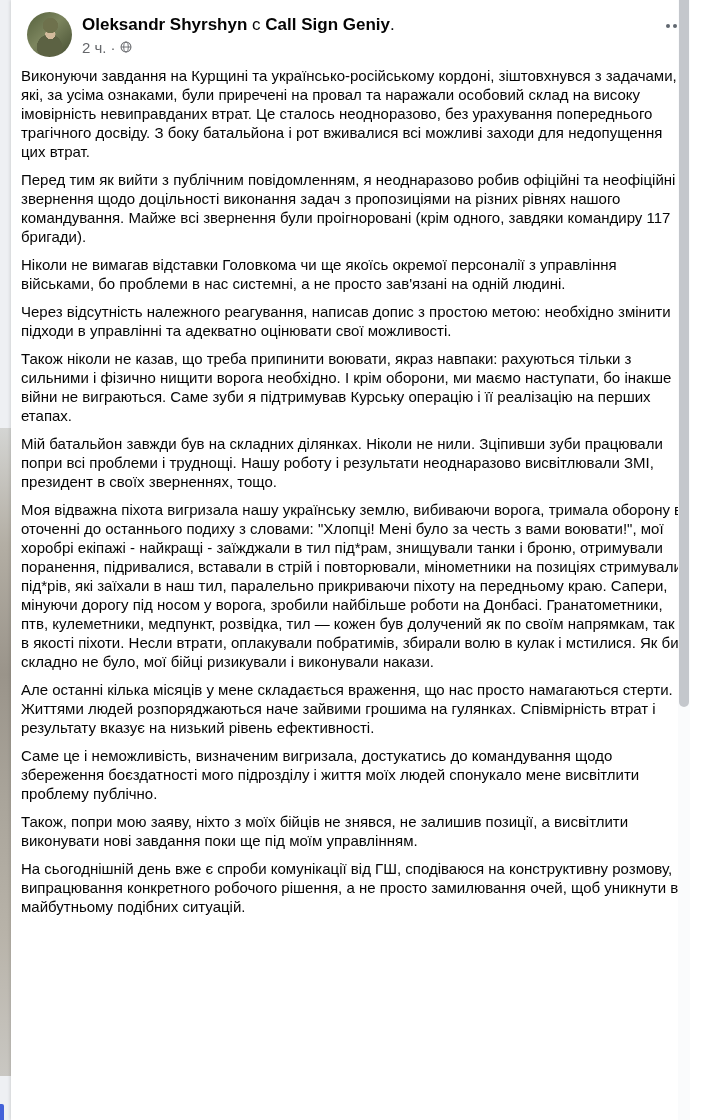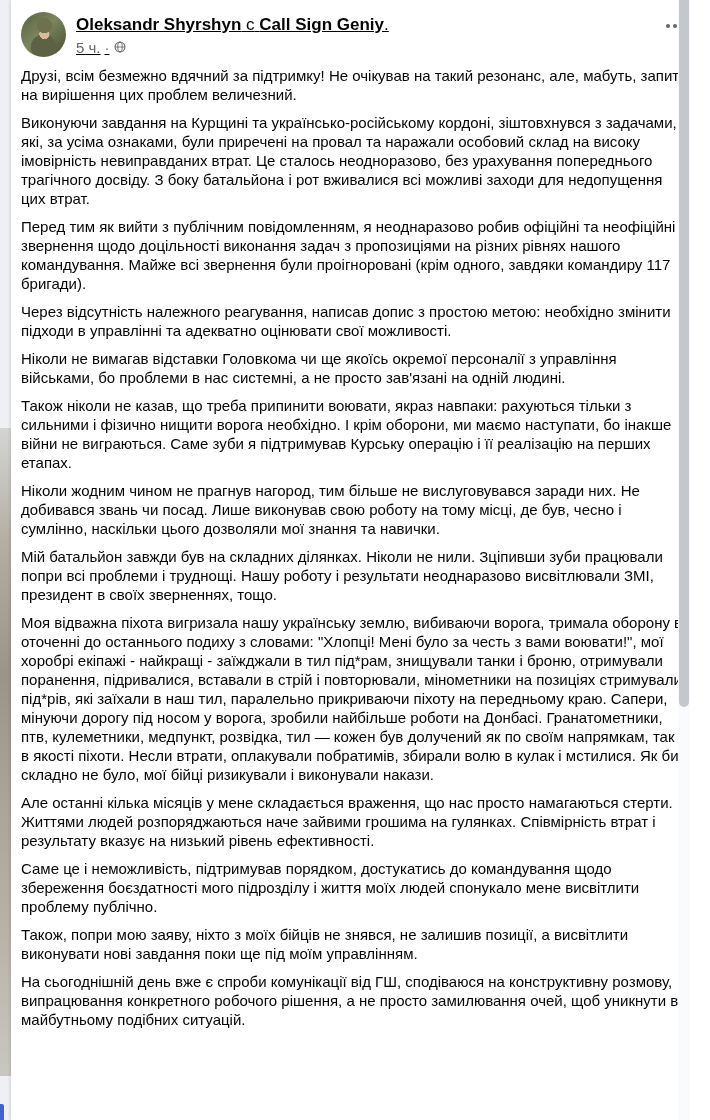--- a/index.html
+++ b/index.html
@@ -28,22 +28,22 @@
 
   
   .post-card {
     position:absolute; left:11px; top:0; width:699px; height:1120px;
     background:#ffffff;
     box-shadow:-1px 0 3px rgba(0,0,0,.12);
   }
 
   .post-header {
     position:relative;
-    padding:12px 40px 6px 10px;
-    display:flex; align-items:flex-end;text-decoration:underline;
+    padding:12px 40px 6px 16px;
+    display:flex; align-items:flex-end;
   }
   .avatar {
     width:45px; height:45px; border-radius:50%;
     flex:0 0 45px;
     background:
       radial-gradient(circle at 52% 30%, #6e714c 0 19%, rgba(0,0,0,0) 20%),
       radial-gradient(circle at 52% 49%, #d3bb9c 0 15%, rgba(0,0,0,0) 16%),
       radial-gradient(circle at 50% 78%, #5c6243 0 30%, rgba(0,0,0,0) 31%),
       linear-gradient(135deg,#55603c 0%,#7c855e 45%,#454d31 100%);
     cursor:pointer;
@@ -96,51 +96,49 @@
   <div class="strip-blue" style="background: rgb(67, 97, 216);"></div>
 </div>
 
 <div class="post-card">
 
   <div class="post-header">
     <div class="avatar"></div>
     <div class="header-info">
       <div class="name-line"><span class="bold">Oleksandr Shyrshyn</span><span class="plain"> </span><span class="plain">с</span><span class="plain"> </span><span class="bold">Call Sign Geniy</span><span class="plain">.</span></div>
       <div class="meta-line">
-        <span class="time">5 ч.</span>
+        <span class="time">2 ч.</span>
         <span>·</span>
         <span class="globe">
           <svg width="12" height="12" viewBox="0 0 16 16">
             <circle cx="8" cy="8" r="6.6" fill="none" stroke="#65676b" stroke-width="1.4"></circle>
             <ellipse cx="8" cy="8" rx="3" ry="6.6" fill="none" stroke="#65676b" stroke-width="1.2"></ellipse>
             <line x1="1.6" y1="8" x2="14.4" y2="8" stroke="#65676b" stroke-width="1.2"></line>
           </svg>
         </span>
       </div>
     </div>
     <div class="more-btn">
       <i></i>
         <i></i>
         <i></i>
     </div>
   </div>
 
   <div class="post-body">
 
-  <p class="para">Друзі, всім безмежно вдячний за підтримку! Не очікував на такий резонанс, але, мабуть, запит на вирішення цих проблем величезний.</p>
       <p class="para">Виконуючи завдання на Курщині та українсько-російському кордоні, зіштовхнувся з задачами, які, за усіма ознаками, були приречені на провал та наражали особовий склад на високу імовірність невиправданих втрат. Це сталось неодноразово, без урахування попереднього трагічного досвіду. З боку батальйона і рот вживалися всі можливі заходи для недопущення цих втрат.</p>
       <p class="para">Перед тим як вийти з публічним повідомленням, я неоднаразово робив офіційні та неофіційні звернення щодо доцільності виконання задач з пропозиціями на різних рівнях нашого командування. Майже всі звернення були проігноровані (крім одного, завдяки командиру 117 бригади).</p>
+      <p class="para">Ніколи не вимагав відставки Головкома чи ще якоїсь окремої персоналії з управління військами, бо проблеми в нас системні, а не просто зав'язані на одній людині.</p>
       <p class="para">Через відсутність належного реагування, написав допис з простою метою: необхідно змінити підходи в управлінні та адекватно оцінювати свої можливості.</p>
-      <p class="para">Ніколи не вимагав відставки Головкома чи ще якоїсь окремої персоналії з управління військами, бо проблеми в нас системні, а не просто зав'язані на одній людині.</p>
       <p class="para">Також ніколи не казав, що треба припинити воювати, якраз навпаки: рахуються тільки з сильними і фізично нищити ворога необхідно. І крім оборони, ми маємо наступати, бо інакше війни не виграються. Саме зуби я підтримував Курську операцію і її реалізацію на перших етапах.</p>
-      <p class="para">Ніколи жодним чином не прагнув нагород, тим більше не вислуговувався заради них. Не добивався звань чи посад. Лише виконував свою роботу на тому місці, де був, чесно і сумлінно, наскільки цього дозволяли мої знання та навички.</p>
       <p class="para">Мій батальйон завжди був на складних ділянках. Ніколи не нили. Зціпивши зуби працювали попри всі проблеми і труднощі. Нашу роботу і результати неоднаразово висвітлювали ЗМІ, президент в своїх зверненнях, тощо.</p>
       <p class="para">Моя відважна піхота вигризала нашу українську землю, вибиваючи ворога, тримала оборону в оточенні до останнього подиху з словами: "Хлопці! Мені було за честь з вами воювати!", мої хоробрі екіпажі - найкращі - заїжджали в тил під*рам, знищували танки і броню, отримували поранення, підривалися, вставали в стрій і повторювали, мінометники на позиціях стримували під*рів, які заїхали в наш тил, паралельно прикриваючи піхоту на передньому краю. Сапери, мінуючи дорогу під носом у ворога, зробили найбільше роботи на Донбасі. Гранатометники, птв, кулеметники, медпункт, розвідка, тил — кожен був долучений як по своїм напрямкам, так і в якості піхоти. Несли втрати, оплакували побратимів, збирали волю в кулак і мстилися. Як би складно не було, мої бійці ризикували і виконували накази.</p>
       <p class="para">Але останні кілька місяців у мене складається враження, що нас просто намагаються стерти. Життями людей розпоряджаються наче зайвими грошима на гулянках. Співмірність втрат і результату вказує на низький рівень ефективності.</p>
-      <p class="para">Саме це і неможливість, підтримував порядком, достукатись до командування щодо збереження боєздатності мого підрозділу і життя моїх людей спонукало мене висвітлити проблему публічно.</p>
+      <p class="para">Саме це і неможливість, визначеним вигризала, достукатись до командування щодо збереження боєздатності мого підрозділу і життя моїх людей спонукало мене висвітлити проблему публічно.</p>
       <p class="para">Також,  попри мою заяву, ніхто з моїх бійців не знявся, не залишив позиції, а висвітлити виконувати нові завдання поки ще під моїм управлінням.</p>
       <p class="para">На сьогоднішній день вже є спроби комунікації від ГШ, сподіваюся на конструктивну розмову, випрацювання конкретного робочого рішення, а не просто замилювання очей, щоб уникнути в майбутньому подібних ситуацій.</p>
     </div>
 
 </div>
 
 <div class="scrollbar">
   <div class="scroll-thumb" style="background: rgb(196, 199, 204);"></div>
 </div>
 

